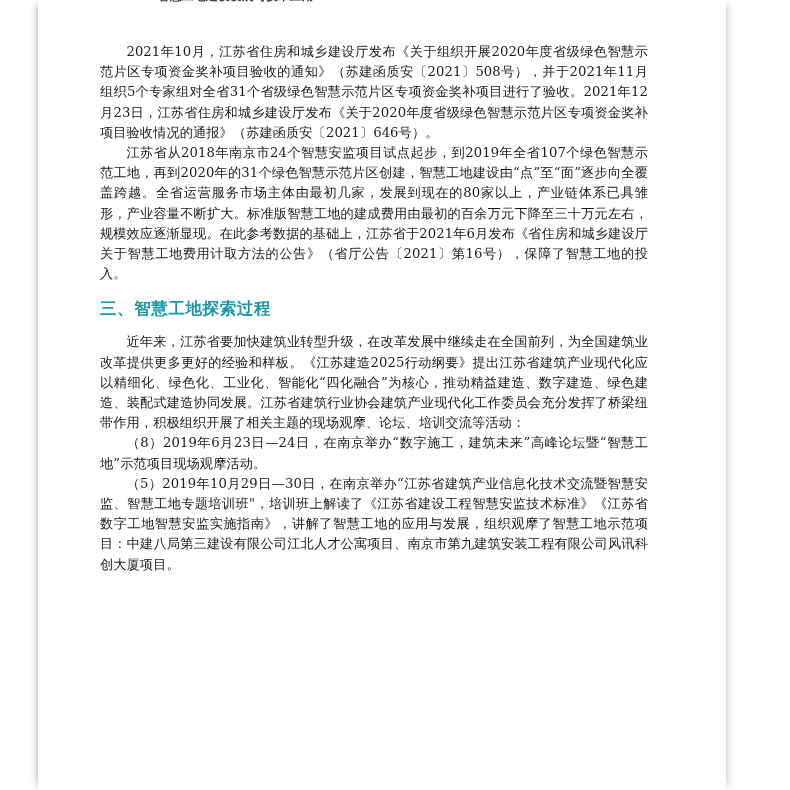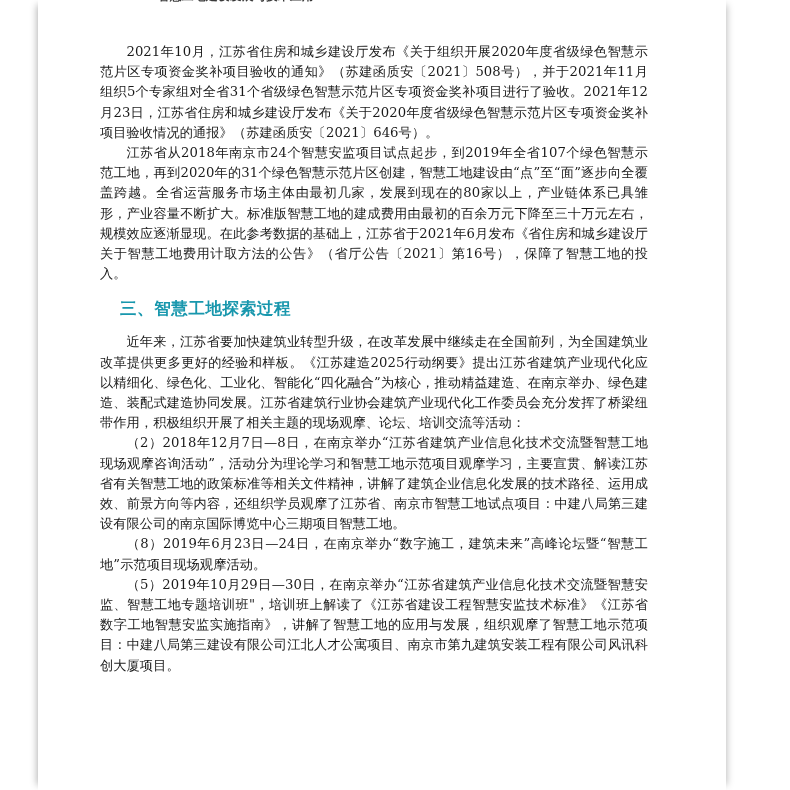--- a/index.html
+++ b/index.html
@@ -98,21 +98,20 @@
     font-weight: bold;
     font-size: 16.5px;
     line-height: 22px;
     color: #1897ad;
     letter-spacing: 0.6px;
     text-indent: 0;
   }
   .heading-block {
     padding-top: 14px;
     padding-bottom: 12px;
-    margin-left: 20px;
   }
 </style>
 </head>
 <body>
 
 <div id="page-root">
 
   <div class="gutter-left"></div>
   <div class="gutter-right"></div>
 
@@ -125,19 +124,18 @@
 
   <div class="content">
 
     <p class="body">2021年10月，江苏省住房和城乡建设厅发布《关于组织开展2020年度省级绿色智慧示范片区专项资金奖补项目验收的通知》（苏建函质安〔2021〕508号），并于2021年11月组织5个专家组对全省31个省级绿色智慧示范片区专项资金奖补项目进行了验收。2021年12月23日，江苏省住房和城乡建设厅发布《关于2020年度省级绿色智慧示范片区专项资金奖补项目验收情况的通报》（苏建函质安〔2021〕646号）。</p>
     <p class="body">江苏省从2018年南京市24个智慧安监项目试点起步，到2019年全省107个绿色智慧示范工地，再到2020年的31个绿色智慧示范片区创建，智慧工地建设由“点”至“面”逐步向全覆盖跨越。全省运营服务市场主体由最初几家，发展到现在的80家以上，产业链体系已具雏形，产业容量不断扩大。标准版智慧工地的建成费用由最初的百余万元下降至三十万元左右，规模效应逐渐显现。在此参考数据的基础上，江苏省于2021年6月发布《省住房和城乡建设厅关于智慧工地费用计取方法的公告》（省厅公告〔2021〕第16号），保障了智慧工地的投入。</p>
 
     <div class="heading-block">
       <h2 class="section-heading">三、智慧工地探索过程</h2>
     </div>
 
-    <p class="body">近年来，江苏省要加快建筑业转型升级，在改革发展中继续走在全国前列，为全国建筑业改革提供更多更好的经验和样板。《江苏建造2025行动纲要》提出江苏省建筑产业现代化应以精细化、绿色化、工业化、智能化“四化融合”为核心，推动精益建造、在南京举办、绿色建造、装配式建造协同发展。江苏省建筑行业协会建筑产业现代化工作委员会充分发挥了桥梁纽带作用，积极组织开展了相关主题的现场观摩、论坛、培训交流等活动：</p>
-    <p class="body">（2）2018年12月7日—8日，在南京举办“江苏省建筑产业信息化技术交流暨智慧工地现场观摩咨询活动”，活动分为理论学习和智慧工地示范项目观摩学习，主要宣贯、解读江苏省有关智慧工地的政策标准等相关文件精神，讲解了建筑企业信息化发展的技术路径、运用成效、前景方向等内容，还组织学员观摩了江苏省、南京市智慧工地试点项目：中建八局第三建设有限公司的南京国际博览中心三期项目智慧工地。</p>
+    <p class="body">近年来，江苏省要加快建筑业转型升级，在改革发展中继续走在全国前列，为全国建筑业改革提供更多更好的经验和样板。《江苏建造2025行动纲要》提出江苏省建筑产业现代化应以精细化、绿色化、工业化、智能化“四化融合”为核心，推动精益建造、数字建造、绿色建造、装配式建造协同发展。江苏省建筑行业协会建筑产业现代化工作委员会充分发挥了桥梁纽带作用，积极组织开展了相关主题的现场观摩、论坛、培训交流等活动：</p>
     <p class="body">（8）2019年6月23日—24日，在南京举办“数字施工，建筑未来”高峰论坛暨“智慧工地”示范项目现场观摩活动。</p>
     <p class="body">（5）2019年10月29日—30日，在南京举办“江苏省建筑产业信息化技术交流暨智慧安监、智慧工地专题培训班"，培训班上解读了《江苏省建设工程智慧安监技术标准》《江苏省数字工地智慧安监实施指南》，讲解了智慧工地的应用与发展，组织观摩了智慧工地示范项目：中建八局第三建设有限公司江北人才公寓项目、南京市第九建筑安装工程有限公司风讯科创大厦项目。</p>
 
   </div>
 </div>
 
 </body></html>

